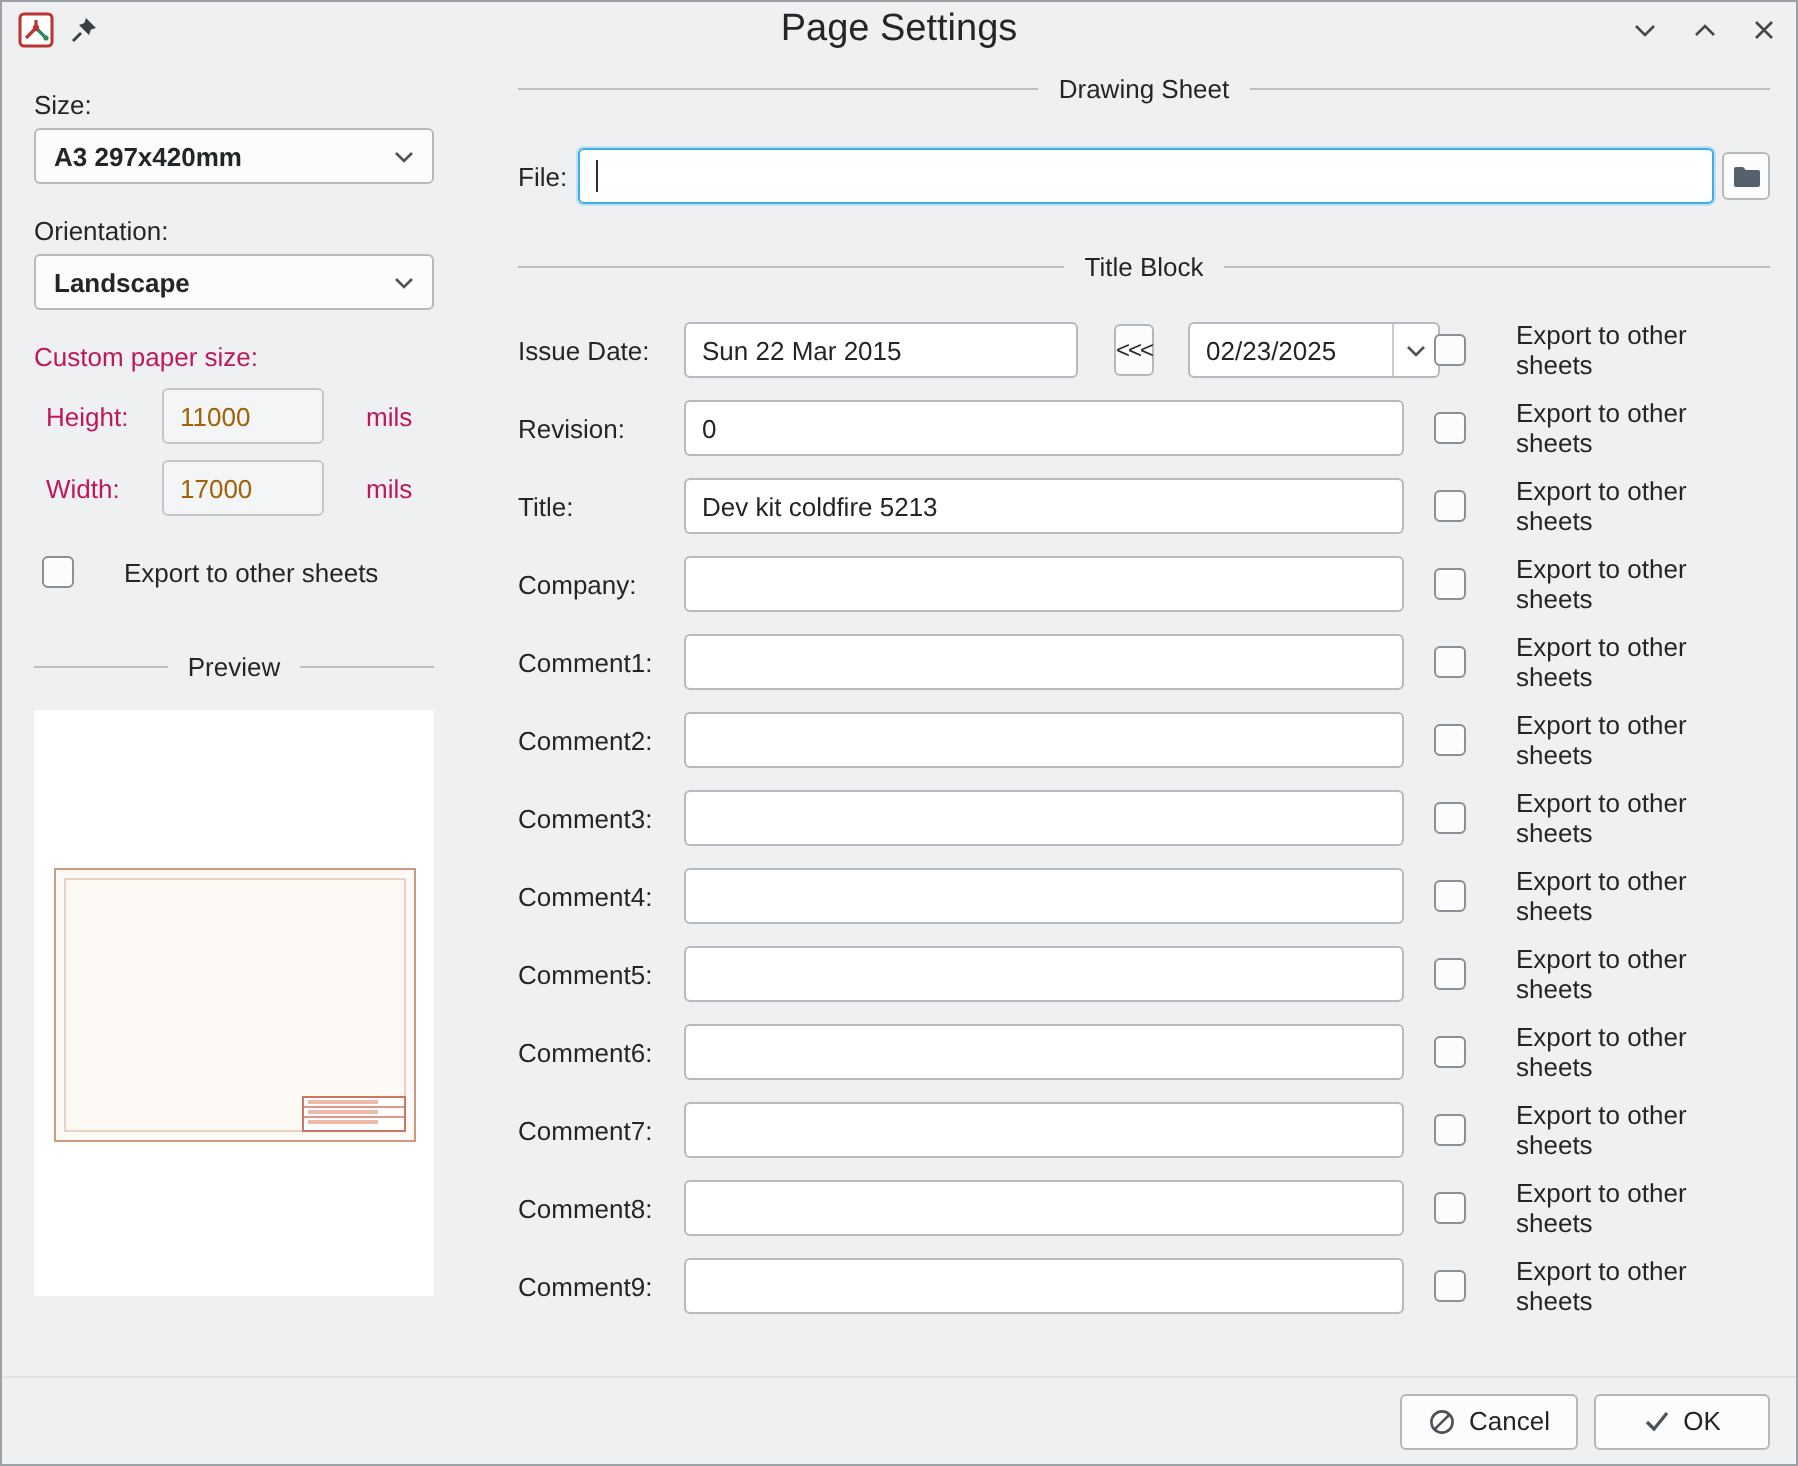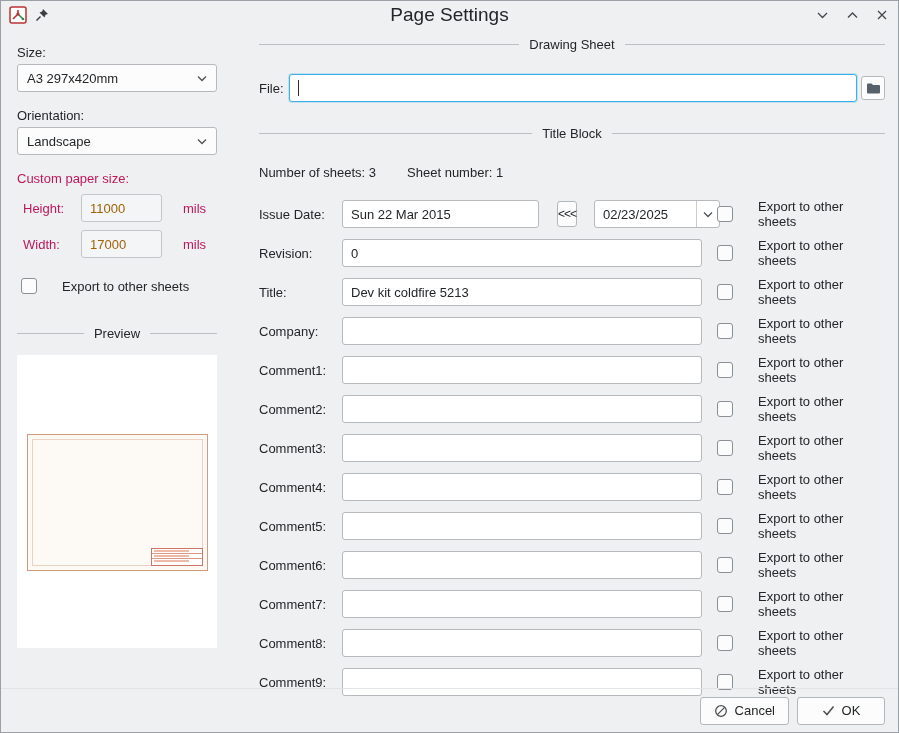--- a/index.html
+++ b/index.html
@@ -37,21 +37,21 @@
 
   .section-header { display: flex; align-items: center; gap: 10px; margin-top: 8px; color: #232629; }
   .section-header::before, .section-header::after { content: ""; flex: 1; height: 1px; background: #bcc0c4; }
 
   
   .combo {
     margin-top: 4px; height: 28px;
     background: #fcfcfc; border: 1px solid #b6babe; border-radius: 3px;
     display: flex; align-items: center; padding: 0 9px; cursor: default;
   }
-  .combo-text { flex: 1; }
+  .combo-text { flex: 1; font-weight: bold; }
   .text-input {
     height: 28px; width: 100%;
     border: 1px solid #b6babe; border-radius: 3px;
     background: #ffffff; padding: 0 8px;
     font: inherit; color: #232629; outline: none;
   }
   .checkbox {
     width: 16px; height: 16px; flex: none;
     border: 1px solid #8a9095; border-radius: 3px; background: #fcfcfc;
   }
@@ -254,24 +254,20 @@
         <svg width="15" height="13" viewBox="0 0 15 13">
           <path d="M1 2.5 Q1 1.5 2 1.5 L5.5 1.5 L7 3 L13 3 Q14 3 14 4 L14 10.5 Q14 11.5 13 11.5 L2 11.5 Q1 11.5 1 10.5 Z" fill="#57616b"></path>
         </svg>
       </span>
     </div>
 
     <div class="section-header tb-header">
       <span>Title Block</span>
     </div>
 
-    <div class="sheets-row">
-      <span>Number of sheets: 3</span>
-      <span>Sheet number: 1</span>
-    </div>
 
     <div class="form-row first">
       <label>Issue Date:</label>
       <div class="issue-controls">
         <input class="text-input issue-input" type="text" value="Sun 22 Mar 2015" style="">
         <button class="btn copy-btn">&lt;&lt;&lt;</button>
         <div class="date-combo">
           <span class="date-text">02/23/2025</span>
           <span class="date-arrow">
             <svg width="10" height="7" viewBox="0 0 10 7">

